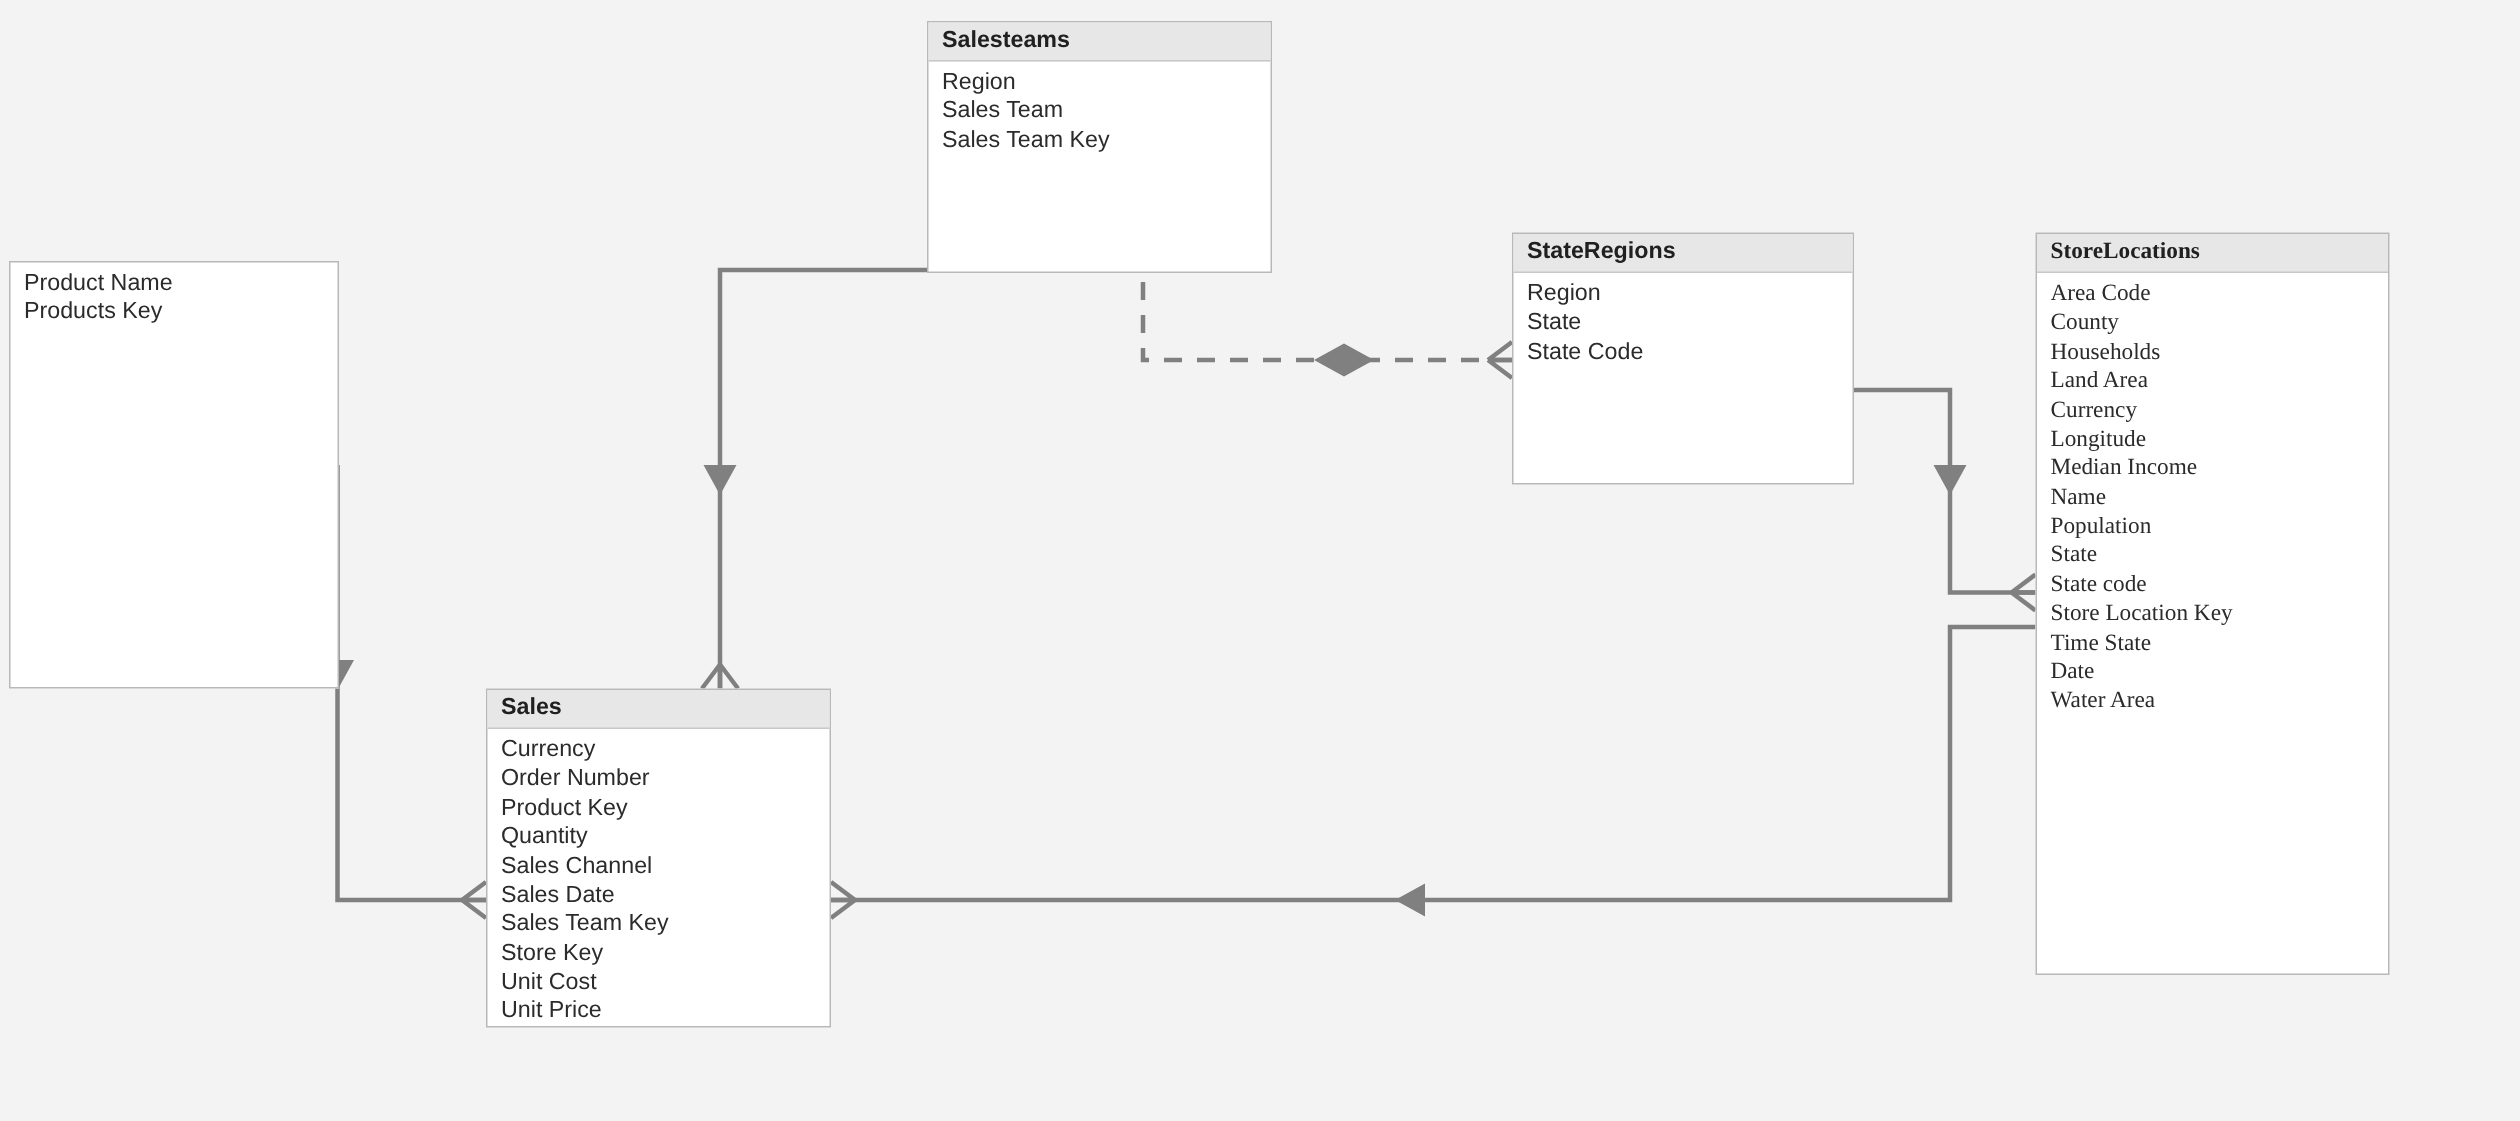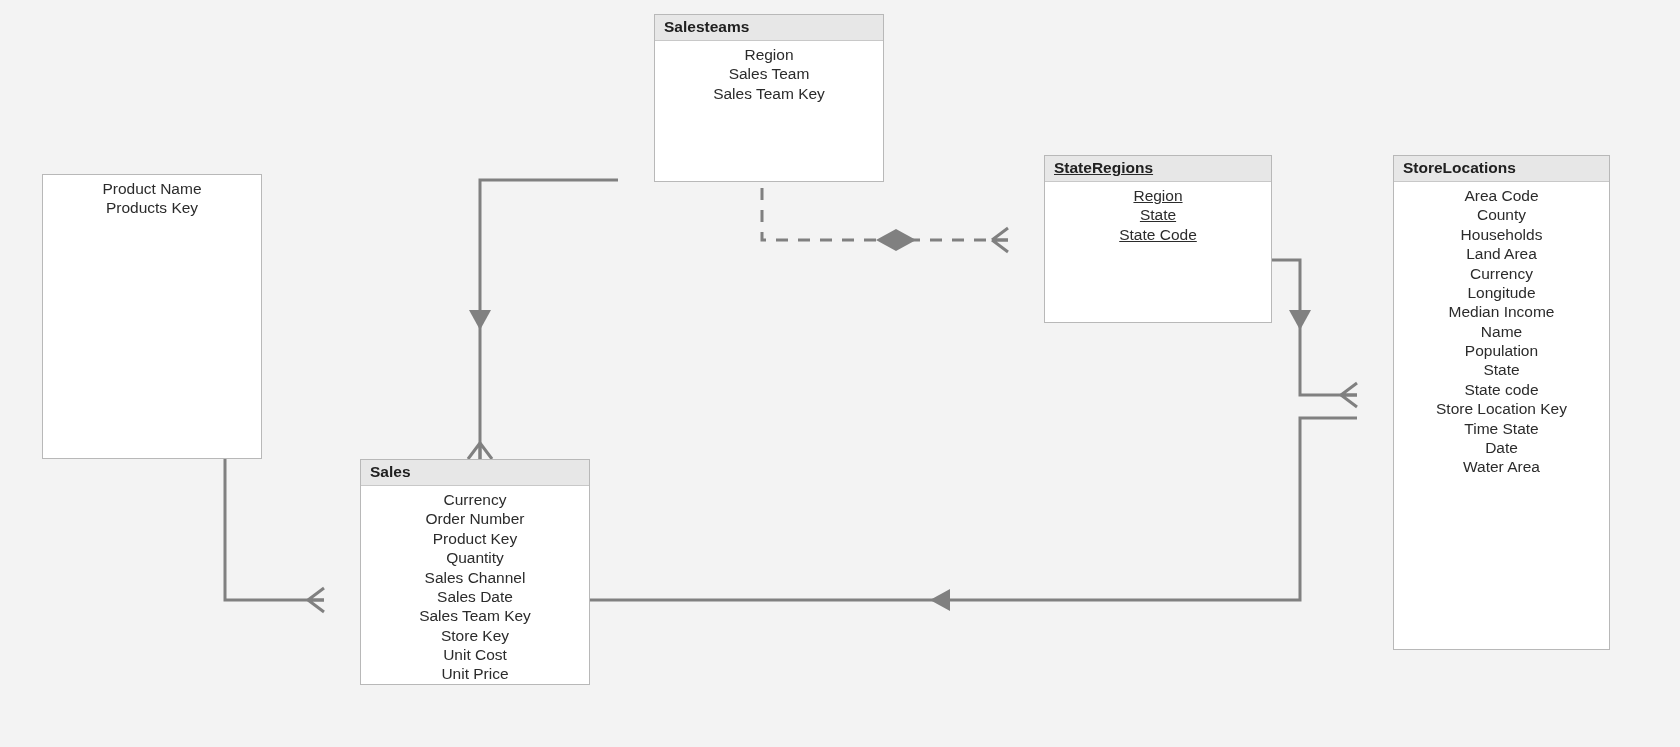--- a/index.html
+++ b/index.html
@@ -17,38 +17,36 @@
   .canvas {
     position: relative;
     width: 1680px;
     height: 747px;
   }
   .entity {
     position: absolute;
     background: #ffffff;
     border: 1px solid #b8b8b8;
     box-sizing: border-box;
-    margin-left: 36px;
   }
   .entity-header {
     background: #e7e7e7;
     border-bottom: 1px solid #c8c8c8;
     font-weight: 600;
     padding: 3px 9px 4px 9px;
     color: #202020;
   }
   .entity-body {
     padding: 4px 9px 6px 9px;
     line-height: 1.25;
   }
   .field-row {
     white-space: nowrap;
     overflow: hidden;
     text-overflow: ellipsis;
-    text-align: center;
   }
   svg.connectors {
     position: absolute;
     left: 0;
     top: 0;
     width: 1680px;
     height: 747px;
     pointer-events: none;
   }
   .line {
@@ -128,30 +126,30 @@
 
   <div class="entity" style="left:618px; top:14px; width:230px; height:168px;">
     <div class="entity-header">Salesteams</div>
     <div class="entity-body">
       <div class="field-row">Region</div>
       <div class="field-row">Sales Team</div>
       <div class="field-row">Sales Team Key</div>
     </div>
   </div>
 
-  <div class="entity" style="left:1008px; top:155px; width:228px; height:168px;text-decoration:underline;">
+  <div class="entity" style="left:1008px; top:155px; width:228px; height:168px;">
     <div class="entity-header">StateRegions</div>
     <div class="entity-body">
       <div class="field-row">Region</div>
       <div class="field-row">State</div>
       <div class="field-row">State Code</div>
     </div>
   </div>
 
-  <div class="entity" style="left:1357px; top:155px; width:217px; height:495px;">
+  <div class="entity" style="left:1357px; top:155px; width:236px; height:495px;font-family:Liberation Serif, serif;">
     <div class="entity-header">StoreLocations</div>
     <div class="entity-body">
       <div class="field-row">Area Code</div>
       <div class="field-row">County</div>
       <div class="field-row">Households</div>
       <div class="field-row">Land Area</div>
       <div class="field-row">Currency</div>
       <div class="field-row">Longitude</div>
       <div class="field-row">Median Income</div>
       <div class="field-row">Name</div>

